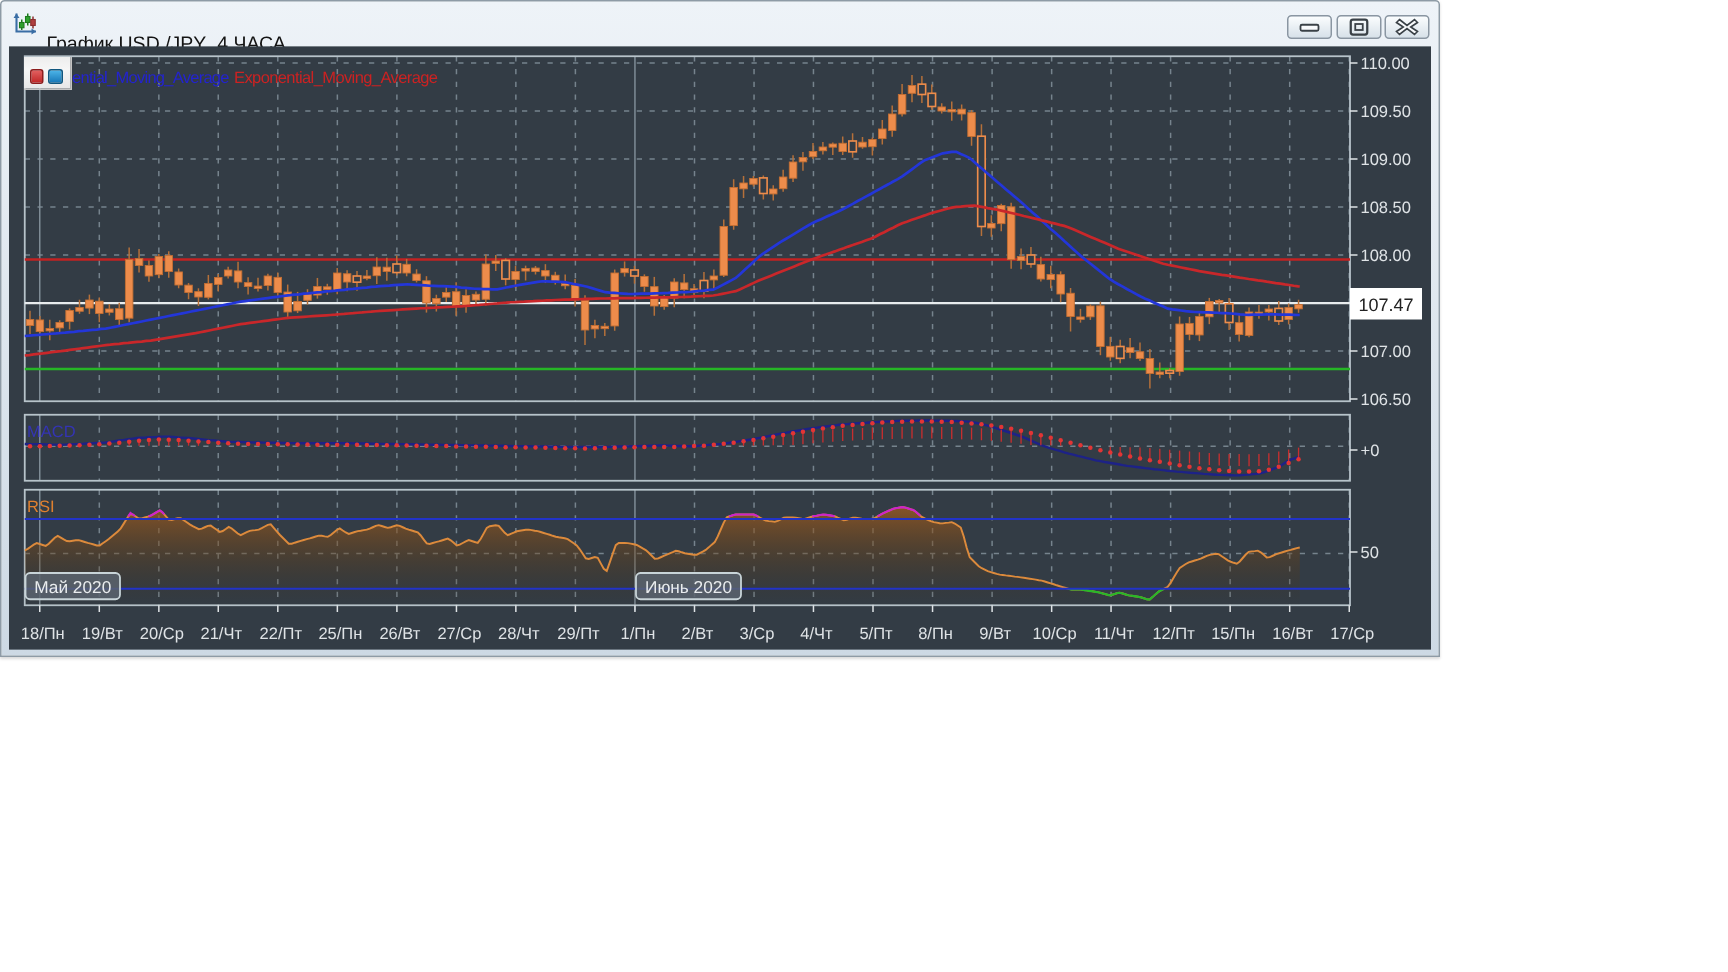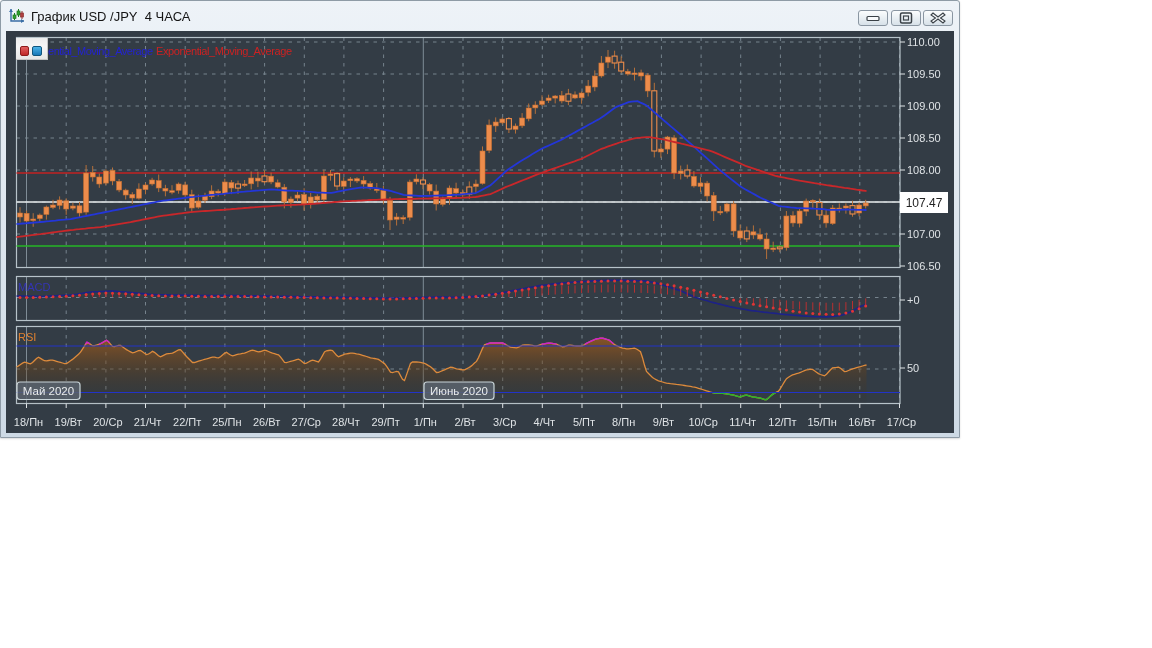--- a/index.html
+++ b/index.html
@@ -1,19 +1,19 @@
 <!DOCTYPE html>
 <html><head><meta charset="utf-8">
 <style>
 html,body{margin:0;padding:0;background:#fff;width:1152px;height:648px;overflow:hidden}
 *{box-sizing:border-box}
 #win{position:absolute;left:0;top:0;width:960px;height:438px;border:1px solid #8e9ba6;border-radius:3px 3px 0 0;
 background:linear-gradient(#eef3f8,#cdd9e4);box-shadow:0 1px 2px rgba(0,0,0,0.15)}
 #tbar{position:absolute;left:0;top:0;width:100%;height:30px;font:13px "Liberation Sans",sans-serif;color:#141414}
-#ttext{position:absolute;left:30px;top:8px}
+#ttext{position:absolute;left:30px;top:20px}
 #client{position:absolute;left:5px;top:30px;width:948px;height:402px;background:#333c45}
 .wbtn{position:absolute;top:9px;width:30px;height:16px;border:1px solid #8a96a2;border-radius:3px;
 background:linear-gradient(#fbfdfe,#d7e1e9)}
 .gd{stroke:#76838d;stroke-width:1;stroke-dasharray:3.5 5;fill:none}
 .gs{stroke:#7f8c96;stroke-width:1;fill:none}
 .pb{fill:none;stroke:#b7c3ca;stroke-width:1.2}
 .ax{font:11px "Liberation Sans",sans-serif;fill:#dfe3e6}
 .lg{font:11px "Liberation Sans",sans-serif}
 .mb{font:11.5px "Liberation Sans",sans-serif;fill:#e9ecee}
 #lbox{position:absolute;left:10px;top:7px;width:32px;height:22px;background:linear-gradient(#ededed,#f6f6f6 40%,#e7e7e7);border-right:1px solid #c4c4c4;border-bottom:1px solid #c4c4c4}

